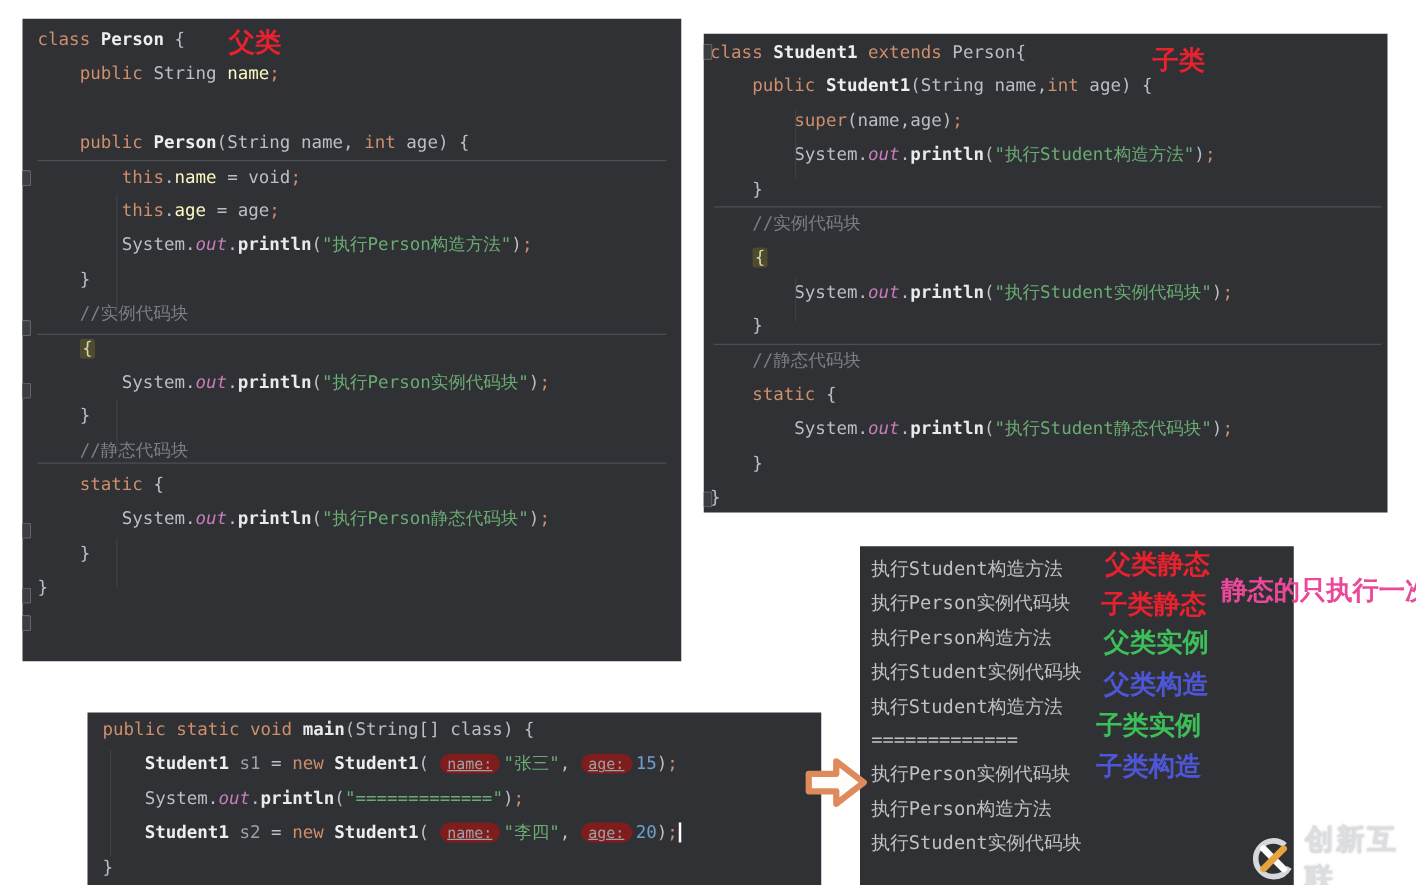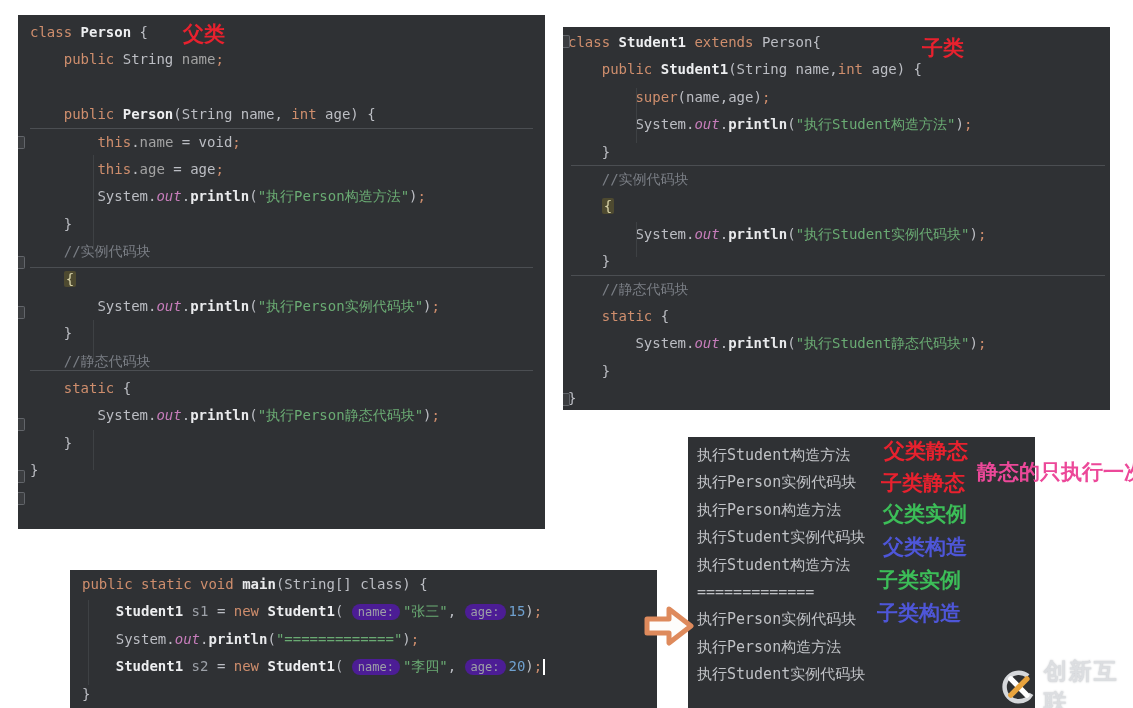--- a/index.html
+++ b/index.html
@@ -15,31 +15,31 @@
   .code-line{
     height:27.4px;line-height:27.4px;white-space:pre;
   }
   .tok{white-space:pre;}
   .tok.kw{color:#CF8E6D;}
   .tok.cn{color:#EDEEF0;font-weight:600;}
   .tok.mth{color:#E9EAEC;font-weight:600;}
   .tok.typ{color:#BCBEC4;}
   .tok.def{color:#BCBEC4;}
   .tok.var{color:#9DA1A8;}
-  .tok.fld{color:#a3a3a3;}
+  .tok.fld{color:#fef9c3;}
   .tok.out{color:#C77DBB;font-style:italic;}
   .tok.str{color:#6AAB73;}
   .tok.num{color:#6FA0CE;}
   .tok.cmt{color:#7A7E85;}
   .tok.semi{color:#CF8E6D;}
   .tok.con{color:#BFC1C5;}
   .tok.hl{background:#4e4a30;color:#D8D3A8;padding:0 2px;border-radius:2px;}
   .tok.hint{
-    background:#4c1d95;color:#9DA0A6;border-radius:8px;
-    padding:1px 6px;font-size:12px;margin-right:3px;
+    background:#7f1d1d;color:#9DA0A6;border-radius:8px;
+    padding:1px 6px;font-size:12px;margin-right:3px;text-decoration:underline;
   }
   .tok.caret{display:inline-block;width:2px;height:16px;background:#FFFFFF;
     vertical-align:middle;margin-left:1px;}
   .sep{position:absolute;height:1px;background:#4B4E52;}
   .fold{position:absolute;width:6px;height:11px;left:0;
     border:1px solid #62656A;border-left:none;border-radius:0 2px 2px 0;
     background:#3B3D40;}
   .iguide{position:absolute;width:1px;background:#3E4144;}
   .ann{position:absolute;font-family:"Liberation Sans","DejaVu Sans",sans-serif;
     font-weight:bold;white-space:nowrap;}

